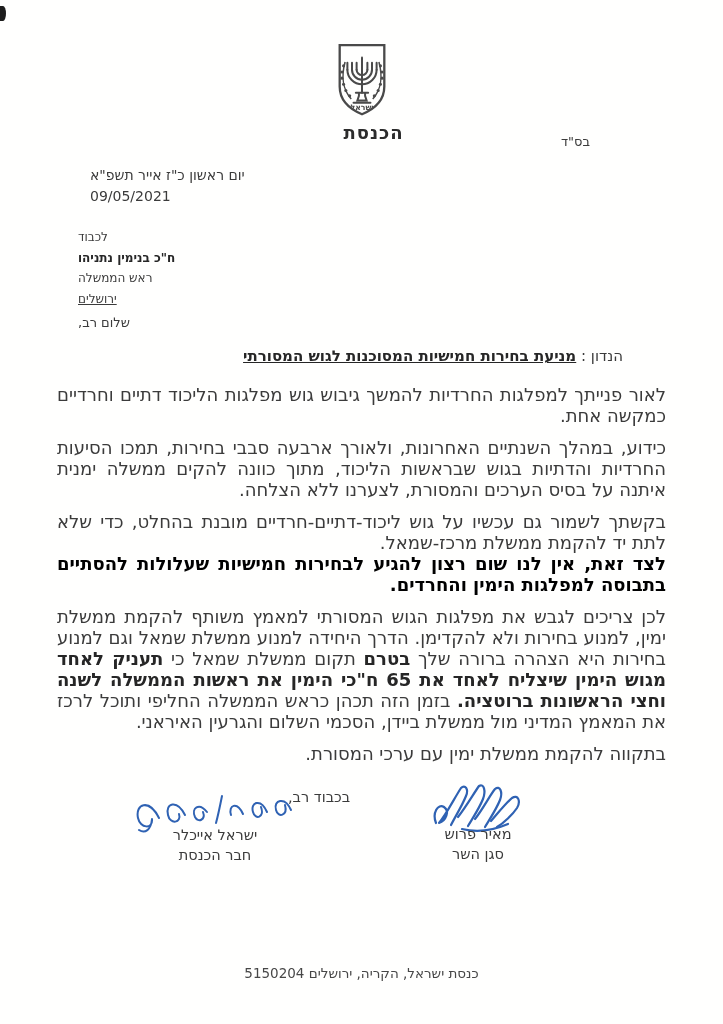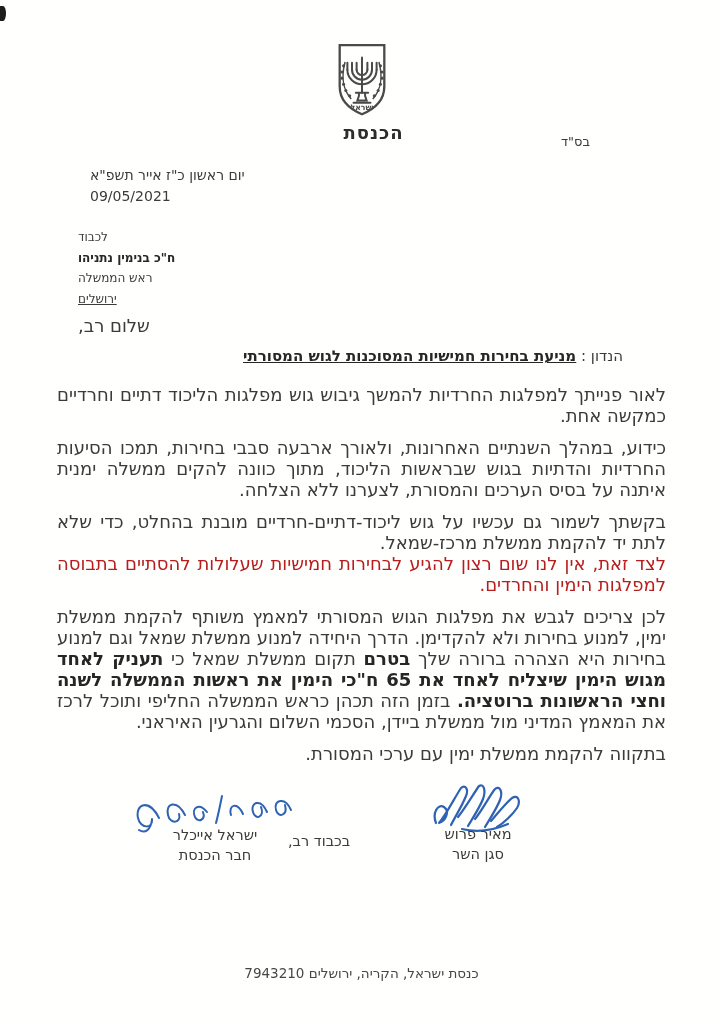--- a/index.html
+++ b/index.html
@@ -9,29 +9,29 @@
   }
   .speck{position:absolute;top:6px;left:0;width:6px;height:15px;background:#1d1d1d;border-radius:0 70% 70% 0;}
   .emblem-wrap{position:absolute;top:42px;left:0;right:0;display:flex;flex-direction:column;align-items:center;}
   .emblem{width:78px;height:80px;}
   .org-name{font-size:18px;font-weight:bold;color:#2c2c2c;margin-top:0px;letter-spacing:1px;margin-left:24px;}
   .bsd{position:absolute;top:134px;left:561px;font-size:13px;color:#3b3b3b;}
   .date-block{position:absolute;top:165px;left:90px;text-align:left;font-size:14px;line-height:21px;}
   .recipient{position:absolute;top:227px;left:78px;text-align:left;font-size:12px;line-height:20.5px;}
   .recipient .name{font-weight:bold;color:#262626;}
   .recipient .city{text-decoration:underline;}
-  .greeting{position:absolute;top:315px;left:78px;font-size:18px;}
+  .greeting{position:absolute;top:315px;left:78px;font-size:13px;}
   .subject{position:absolute;top:347px;right:100px;left:50px;font-size:15px;text-align:right;}
   .subject .stext{font-weight:bold;text-decoration:underline;color:#262626;}
   .letter-body{position:absolute;top:384px;right:57px;left:57px;font-size:18px;line-height:21px;text-align:justify;}
   .letter-body p{margin:0 0 11px 0;}
   .letter-body .b{font-weight:bold;color:#262626;}
-  .bold-block{display:block;font-weight:normal;color:#b91c1c;}
+  .bold-block{display:block;font-weight:bold;color:#000000;}
   .p-last{margin-top:14px;}
-  .signoff{position:absolute;top:833px;left:288px;font-size:14.5px;}
+  .signoff{position:absolute;top:789px;left:288px;font-size:14.5px;}
   .sig-block{position:absolute;text-align:center;font-size:14.5px;line-height:18px;}
   .sig-right{top:781px;left:408px;width:140px;}
   .sig-left{top:790px;left:113px;width:204px;}
   .sig-scrawl{display:block;margin:0 auto;}
   .sig-name{margin-top:-8px;}
   .sig-title{margin-top:2px;}
   .footer{position:absolute;top:965px;left:0;right:0;text-align:center;font-size:13.5px;color:#474747;}
 </style>
 </head>
 <body>
@@ -123,15 +123,15 @@
         <path d="M91 6 C89 16 87 26 85 33"></path>
         <path d="M76 22 C68 12 60 18 64 27 C67 33 75 30 72 22"></path>
         <path d="M54 25 C46 9 34 13 37 25 C39 35 51 33 48 24"></path>
         <path d="M28 28 C18 8 4 14 7 28 C9 38 22 40 21 29 C20 40 14 44 8 40"></path>
       </g>
     </svg>
     <div class="sig-name">ישראל אייכלר</div>
     <div class="sig-title">חבר הכנסת</div>
   </div>
 
-  <div class="footer">כנסת ישראל, הקריה, ירושלים 7943210</div>
+  <div class="footer">כנסת ישראל, הקריה, ירושלים 5150204</div>
 
 </div>
 
 </body></html>

